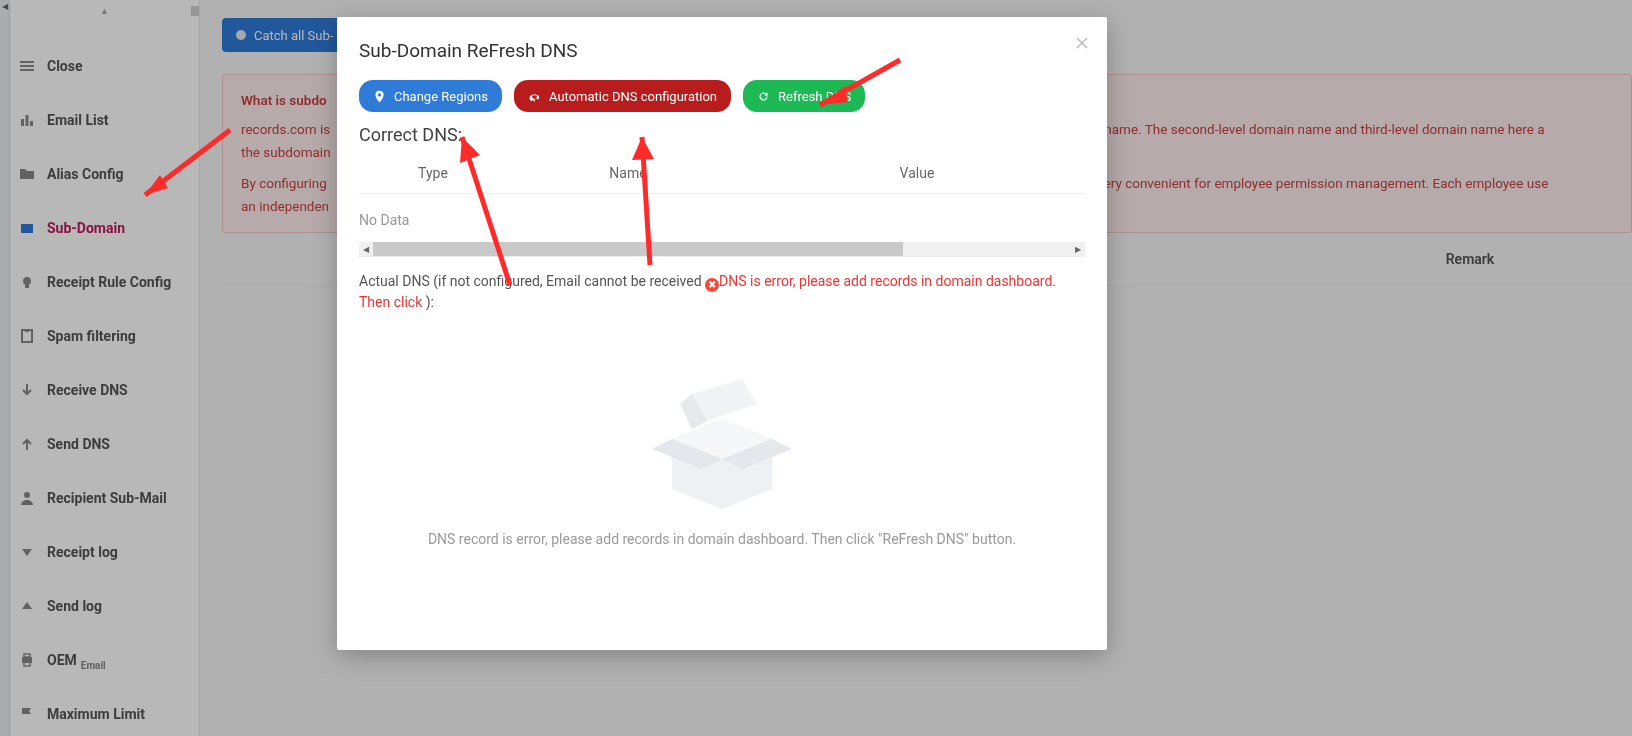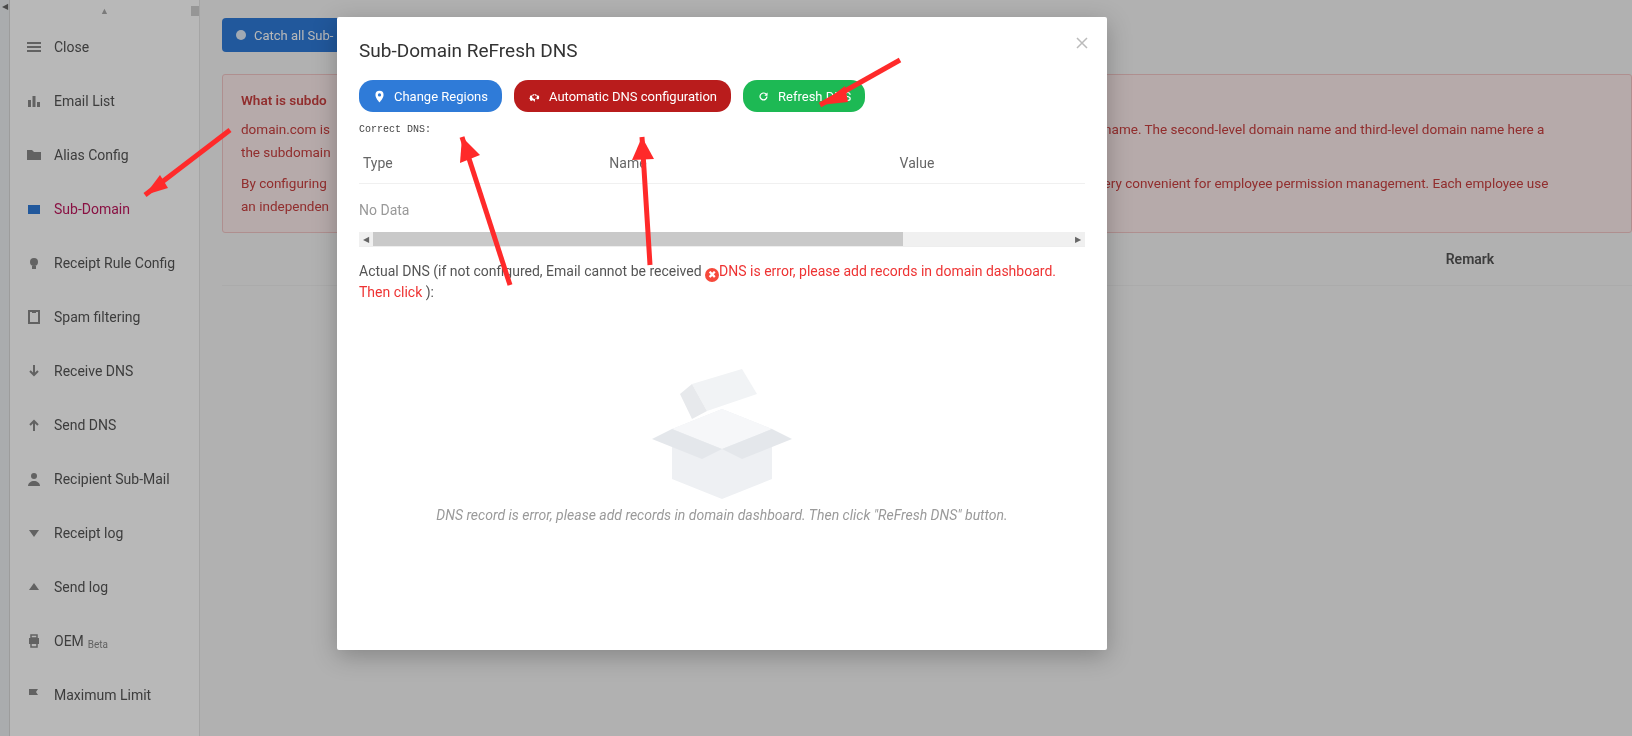--- a/index.html
+++ b/index.html
@@ -50,26 +50,27 @@
   background: #d0d0d0;
 }
 .sidebar .scroll-up {
   text-align: center;
   font-size: 9px;
   color: #aaa;
   height: 14px;
 }
 .sidebar-item {
   display: flex;
-  align-items: center;
+  align-items: flex-end;
   height: 54px;
-  padding: 0 16px;
+  padding: 0 9px;
   color: #555;
   font-size: 14px;
   cursor: pointer;
+  font-weight: bold;
 }
 .sidebar-item.active { color: #be185d; }
 .sidebar-item .ic {
   width: 16px; height: 16px;
   margin-right: 12px;
   display: inline-flex;
   align-items: center;
   justify-content: center;
   color: #888;
 }
@@ -167,33 +168,33 @@
   border-radius: 14px;
   color: #fff;
   font-size: 13px;
   cursor: pointer;
 }
 .mbtn.blue  { background: #2f7bd8; }
 .mbtn.red   { background: #b91c1c; }
 .mbtn.green { background: #1db954; }
 .mbtn svg { width: 13px; height: 13px; fill: #fff; }
 
-.correct-label { font-size: 10px; color: #444; margin-bottom: 8px; font-family: Liberation Mono, monospace; }
+.correct-label { font-size: 18px; color: #444; margin-bottom: 8px; }
 
 .dns-table {
   border-bottom: 1px solid #eee;
 }
 .dns-head {
   display: flex;
   padding: 12px 4px;
   color: #666;
   font-size: 14px;
   border-bottom: 1px solid #f0f0f0;
 }
-.dns-head .c1 { width: 140px; }
+.dns-head .c1 { width: 140px; text-align: center; }
 .dns-head .c2 { width: 250px; text-align: center; }
 .dns-head .c3 { flex: 1; text-align: center; }
 .no-data {
   text-align: left;
   color: #999;
   font-size: 14px;
   padding: 18px 0 12px;
 }
 .hscroll {
   height: 14px;
@@ -229,24 +230,23 @@
   text-align: center;
   vertical-align: -2px;
 }
 .actual-line .red { color: #e33; }
 
 .empty-state {
   margin-top: 36px;
   text-align: center;
 }
 .empty-state .msg {
-  margin-top: 4px;
+  margin-top: 18px;
   color: #9a9a9a;
   font-size: 14px;
-  font-style: italic;
 }
 
 
 .arrow {
   position: absolute;
   pointer-events: none;
 }
 .arrow svg { overflow: visible; }
 .arrow path, .arrow line { stroke: #ff2a2a; stroke-width: 5; fill: none; }
 .arrow polygon { fill: #ff2a2a; }
@@ -372,21 +372,21 @@
 
     <div class="sidebar-item">
       <span class="ic">
         <svg viewBox="0 0 16 16">
             <rect x="3" y="5" width="10" height="6" fill="currentColor"></rect>
             <rect x="5" y="2" width="6" height="3" fill="none" stroke="currentColor" stroke-width="1.5"></rect>
             <rect x="5" y="10" width="6" height="4" fill="none" stroke="currentColor" stroke-width="1.5"></rect>
           </svg>
       </span>
       <span>OEM</span>
-      <span class="badge">Beta</span>
+      <span class="badge">Email</span>
     </div>
 
     <div class="sidebar-item">
       <span class="ic">
         <svg viewBox="0 0 16 16">
             <path fill="currentColor" d="M3 2v13M3 2h9l-2 3 2 3H3"></path>
           </svg>
       </span>
       <span>Maximum Limit</span>
     </div>
@@ -395,21 +395,21 @@
 
   <div class="content">
     <div class="top-btn">
       <span class="dot"></span>
       <span>Catch all Sub-</span>
     </div>
 
     <div class="info-box">
       <div class="title">What is subdo</div>
       <div style="display:flex;gap:760px;">
-        <span>domain.com is</span>
+        <span>records.com is</span>
         <span>in name. The second-level domain name and third-level domain name here a</span>
       </div>
       <div>the subdomain</div>
       <div style="height:8px"></div>
       <div style="display:flex;gap:760px;">
         <span>By configuring</span>
         <span>s very convenient for employee permission management. Each employee use</span>
       </div>
       <div>an independen</div>
     </div>

